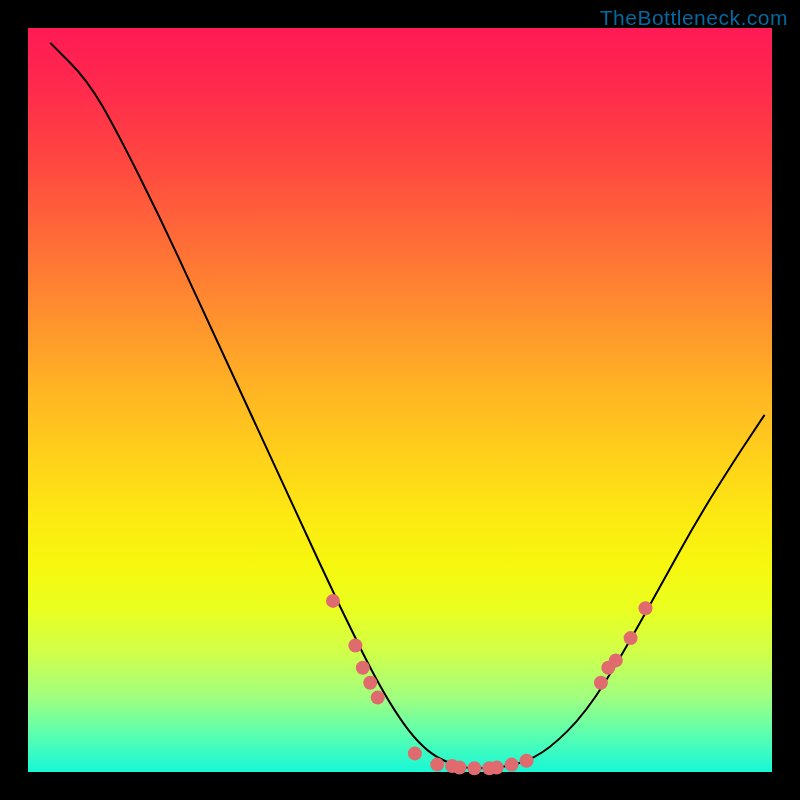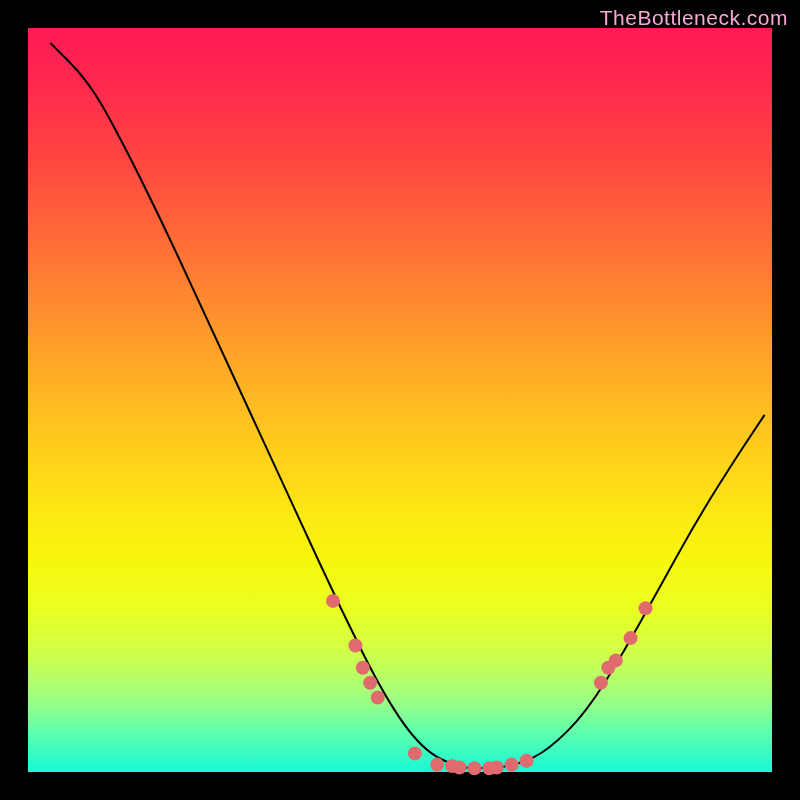--- a/index.html
+++ b/index.html
@@ -7,21 +7,21 @@
     width: 800px;
     height: 800px;
     background: #000;
     position: relative;
     font-family: Arial, sans-serif;
   }
   .watermark {
     position: absolute;
     top: 6px;
     right: 12px;
-    color: #f9a8d4;
+    color: #0369a1;
     font-size: 21px;
     font-weight: 500;
     letter-spacing: 0.5px;
     z-index: 10;
     text-align: right;
   }
   .plot-area {
     position: absolute;
     left: 28px;
     top: 28px;

